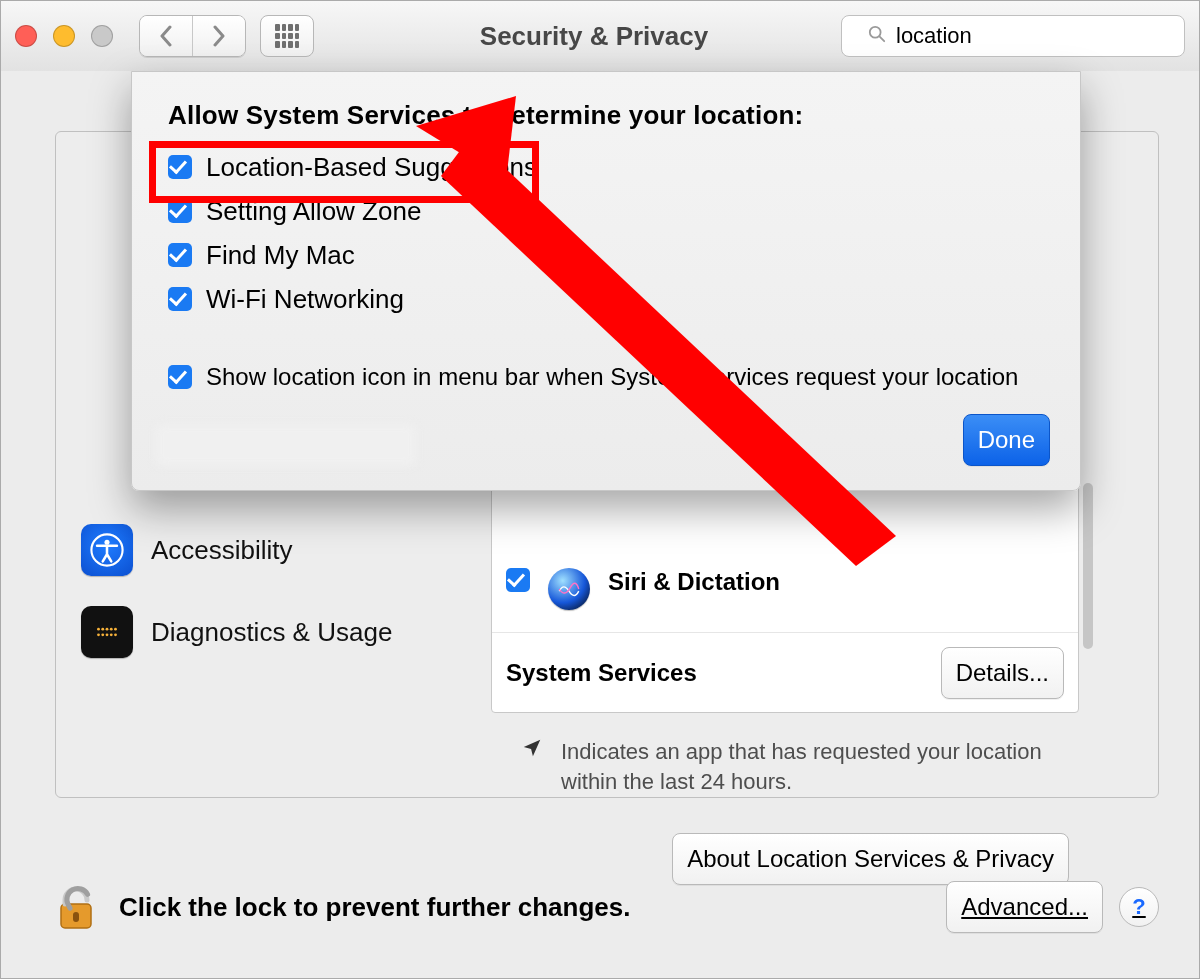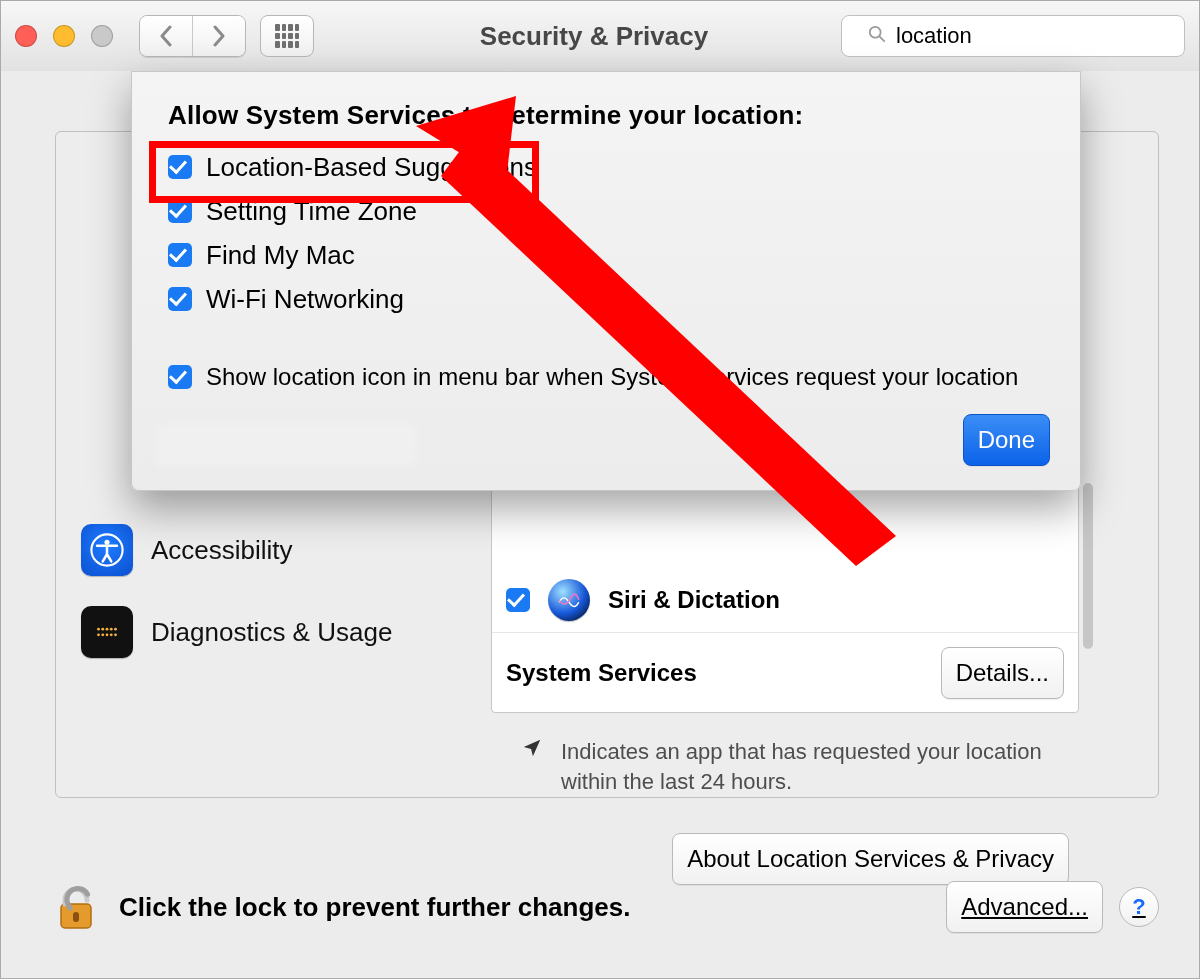--- a/index.html
+++ b/index.html
@@ -118,21 +118,21 @@
   .rightcol {
     position: absolute;
     left: 460px; right: 60px; top: 110px; bottom: 190px;
   }
   .app-list {
     position: absolute;
     left: 30px; right: 60px; top: 300px; height: 230px;
     border: 1px solid #c8c8c8; border-radius: 4px; background: #fff;
   }
   .app-row {
-    display: flex; align-items: center; gap: 18px;
+    display: flex; gap: 18px;
     height: 64px; padding: 0 14px;
     font-size: 24px; font-weight: 600;
   }
   .sysrow {
     display: flex; align-items: center; justify-content: space-between;
     height: 80px; padding: 0 14px;
     border-top: 1px solid #e6e6e6;
   }
   .scroll-indicator {
     position: absolute;
@@ -405,21 +405,21 @@
 
   <div class="sheet">
     <h3>Allow System Services to determine your location:</h3>
 
     <div class="opt">
       <span class="chkbox"></span>
       <span>Location-Based Suggestions</span>
     </div>
     <div class="opt">
       <span class="chkbox"></span>
-      <span>Setting Time Zone</span>
+      <span>Setting Allow Zone</span>
     </div>
     <div class="opt">
       <span class="chkbox"></span>
       <span>Find My Mac</span>
     </div>
     <div class="opt">
       <span class="chkbox"></span>
       <span>Wi-Fi Networking</span>
     </div>
 

